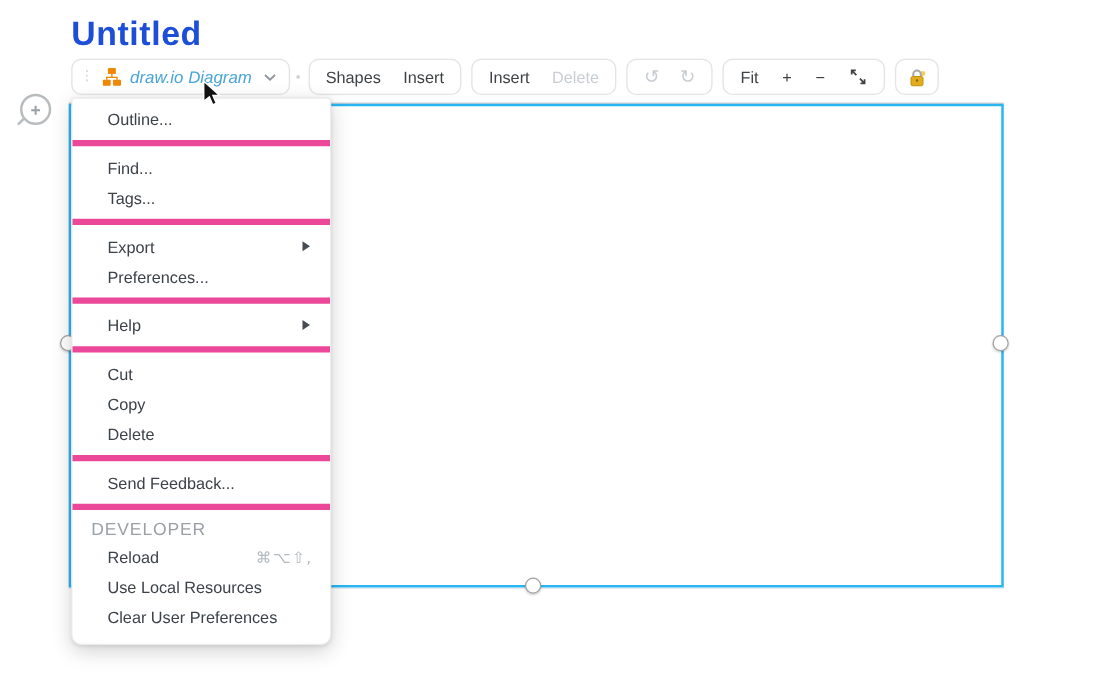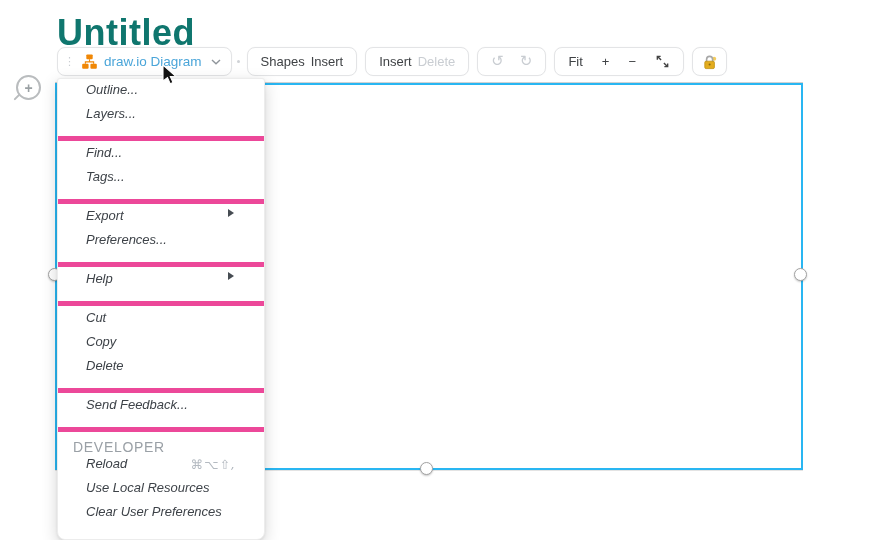--- a/index.html
+++ b/index.html
@@ -8,21 +8,21 @@
     --orange:#f08705;
     --gold:#e3ac1e;
   }
   html,body{margin:0;padding:0;background:#fff;}
   body{font-family:"Liberation Sans","DejaVu Sans",sans-serif;}
   .screen{position:relative;width:876px;height:540px;background:#fff;overflow:hidden;}
 
   
   .page-title{
     position:absolute;left:57px;top:12px;z-index:1;
-    font-size:36px;font-weight:700;color:#0f766e;letter-spacing:.5px;margin:0;
+    font-size:27px;font-weight:700;color:#1d4ed8;letter-spacing:.5px;margin:0;
   }
 
   
   .selection{
     position:absolute;left:55px;top:83px;width:744px;height:383px;
     border:2px solid var(--sel);z-index:2;
     box-shadow:0 -1px 0 #d2d2d2, 0 1px 0 #e3e3e3;
   }
   .handle{
     position:absolute;width:11px;height:11px;border-radius:50%;
@@ -42,53 +42,53 @@
   }
   .zoom-badge::after{
     content:"";position:absolute;width:8px;height:2px;background:#b9bcbe;
     left:-5px;bottom:0px;transform:rotate(-45deg);border-radius:1px;
   }
 
   
   .toolbar{position:absolute;left:57px;top:47px;display:flex;align-items:center;z-index:10;}
   .tb-group{
     display:flex;align-items:center;height:27px;background:#fff;
-    border:1px solid #e3e4e6;border-radius:8px;padding:0 13px;margin-right:8px;gap:6px;
+    border:1px solid #e3e4e6;border-radius:8px;padding:0 13px;margin-right:8px;gap:18px;
     box-shadow:0 0 0 .5px rgba(0,0,0,.02);
   }
   .tb-group button{
     background:none;border:none;padding:0;margin:0;font:inherit;
     font-size:13px;color:#3f4245;cursor:default;line-height:1;
   }
   .tb-group button.disabled{color:#c9cdd2;}
   .tb-diagram{gap:7px;padding:0 10px 0 6px;margin-right:3px;}
   .grip{color:#c9cdd2;font-size:11px;line-height:1;}
-  .diagram-label{color:var(--brand);font-size:13.5px;}
+  .diagram-label{color:var(--brand);font-size:13.5px;font-style:italic;}
   .logo-icon{display:flex;color:var(--orange);}
   .chev{display:flex;margin-left:2px;}
   .group-dot{width:3px;height:3px;border-radius:50%;background:#cfd2d6;margin:0 7px 0 2px;flex:none;}
   .icon-btn{display:flex;align-items:center;}
   .undo-redo{gap:16px;}
   .undo-redo .uglyph{font-family:"DejaVu Sans",sans-serif;font-size:15px;color:#d2d6da;}
   .zoomtxt{font-weight:700;font-size:15px;}
   .fit-group{gap:19px;}
   .lock-group{padding:0 8px;margin-right:0;}
 
   
   .menu{
     position:absolute;left:57px;top:78px;width:206px;z-index:20;
     background:#fff;border:1px solid #ececec;border-radius:3px 3px 8px 8px;
     box-shadow:0 5px 16px rgba(0,0,0,.17), 0 1px 3px rgba(0,0,0,.08);
     padding-bottom:5px;
   }
   .menu-group{padding:5px 0;border-top:5px solid #ec4899;}
   .menu-group:first-child{border-top:none;padding-top:4px;}
   .menu-item{
-    height:24px;display:flex;align-items:flex-start;
-    padding:0 28px 0 28px;font-size:13px;color:#3d4248;cursor:default;font-style:italic;
+    height:24px;display:flex;align-items:center;
+    padding:0 14px 0 28px;font-size:13px;color:#3d4248;cursor:default;
   }
   .mi-label{line-height:1;}
   .mi-arrow{
     margin-left:auto;width:0;height:0;margin-right:2px;
     border-left:6px solid #464c52;border-top:4px solid transparent;border-bottom:4px solid transparent;
   }
   .mi-shortcut{
     margin-left:auto;color:#b4bac1;font-size:12.5px;letter-spacing:1px;
     font-family:"DejaVu Sans",sans-serif;
   }
@@ -180,23 +180,20 @@
         </span>
       </button>
     </div>
   </div>
 
   <div class="menu" id="menu">
       <div class="menu-group">
         <div class="menu-item">
           <span class="mi-label">Outline...</span>
         </div>
-        <div class="menu-item">
-          <span class="mi-label">Layers...</span>
-        </div>
       </div>
       <div class="menu-group">
         <div class="menu-item">
           <span class="mi-label">Find...</span>
         </div>
         <div class="menu-item">
           <span class="mi-label">Tags...</span>
         </div>
       </div>
       <div class="menu-group">

